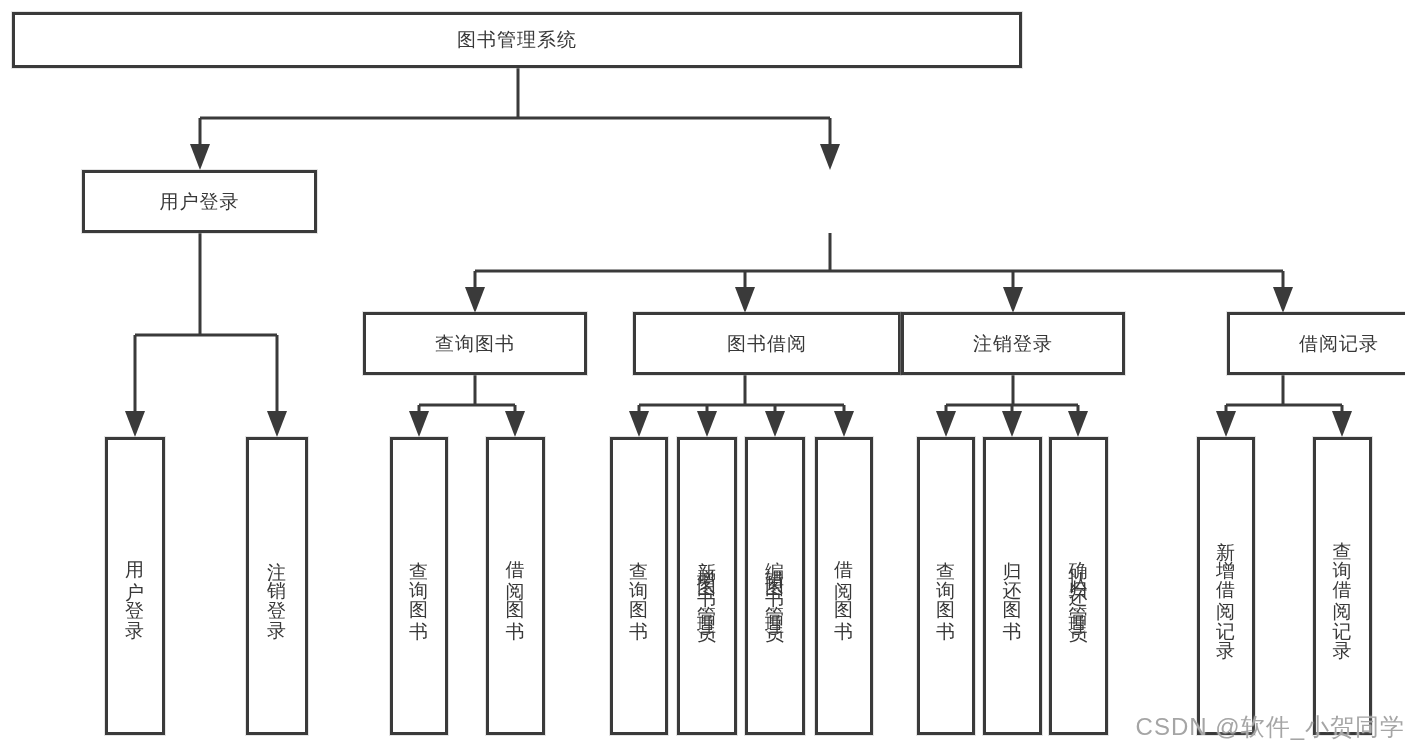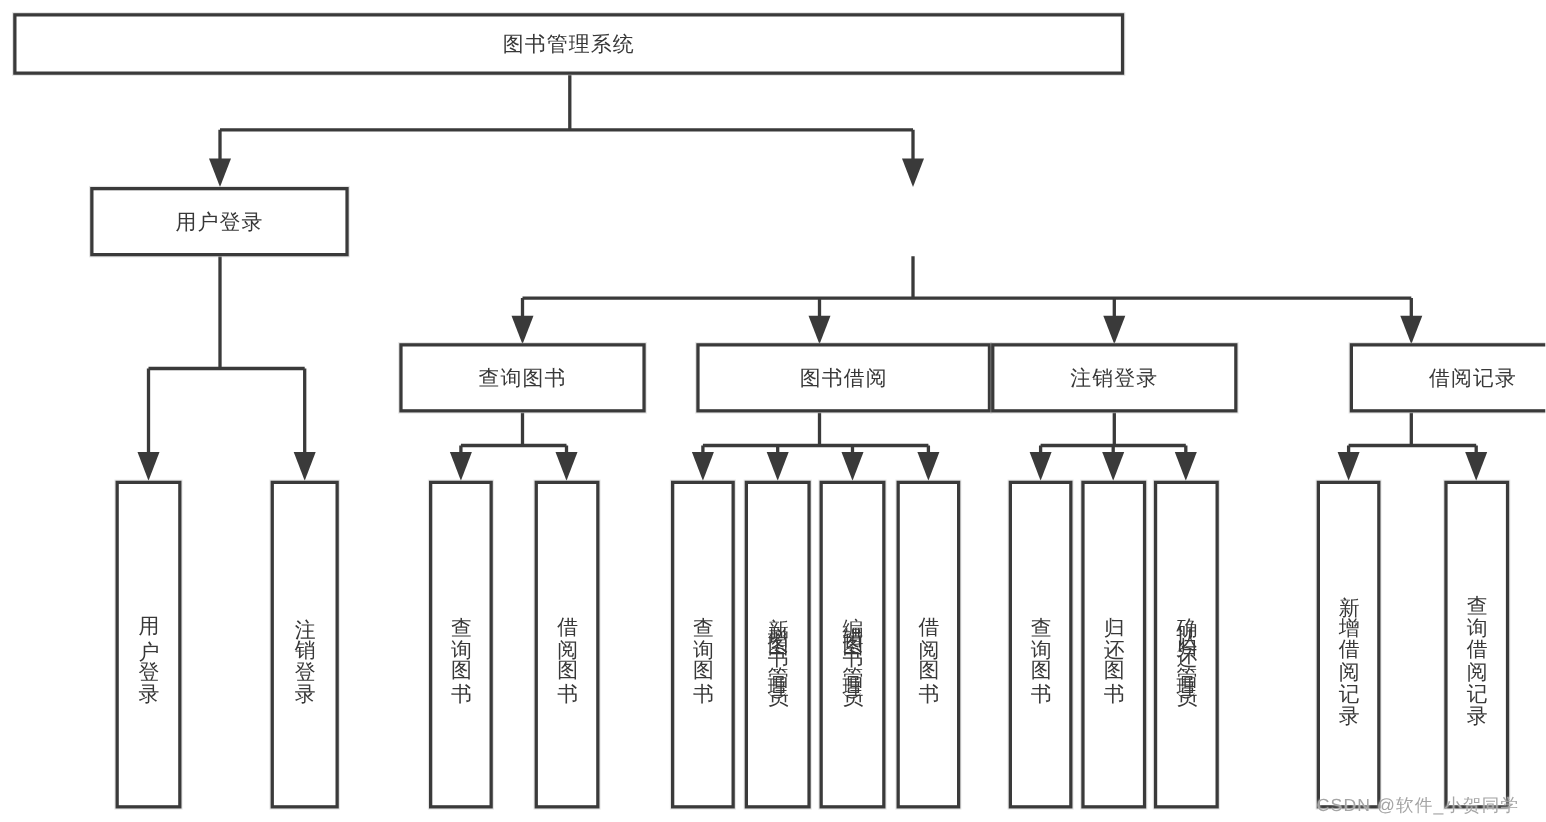--- a/index.html
+++ b/index.html
@@ -33,22 +33,22 @@
   .leaf{align-items:center;}
   .vtext{
     writing-mode:vertical-lr;
     text-orientation:mixed;
     line-height:1;
     font-size:19px;
     white-space:nowrap;
   }
   .watermark{
     position:absolute;
-    right:24px;bottom:4px;
-    font-size:16px;
+    right:0;bottom:4px;
+    font-size:24px;
     color:var(--wm);
     z-index:6;
     letter-spacing:1px;
     text-shadow:0 0 2px #fff;
   }
 </style>
 </head>
 <body>
 
 <div class="canvas">

